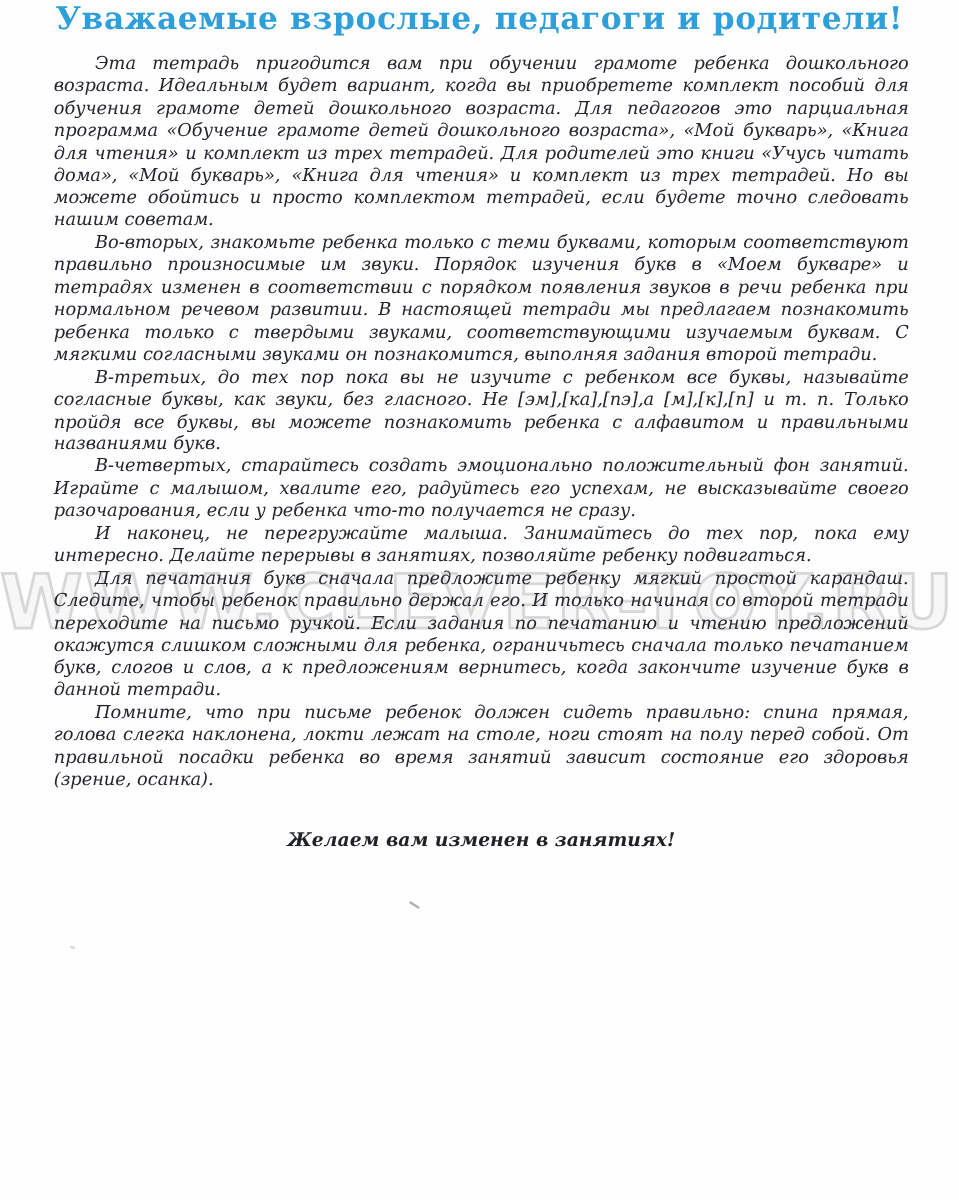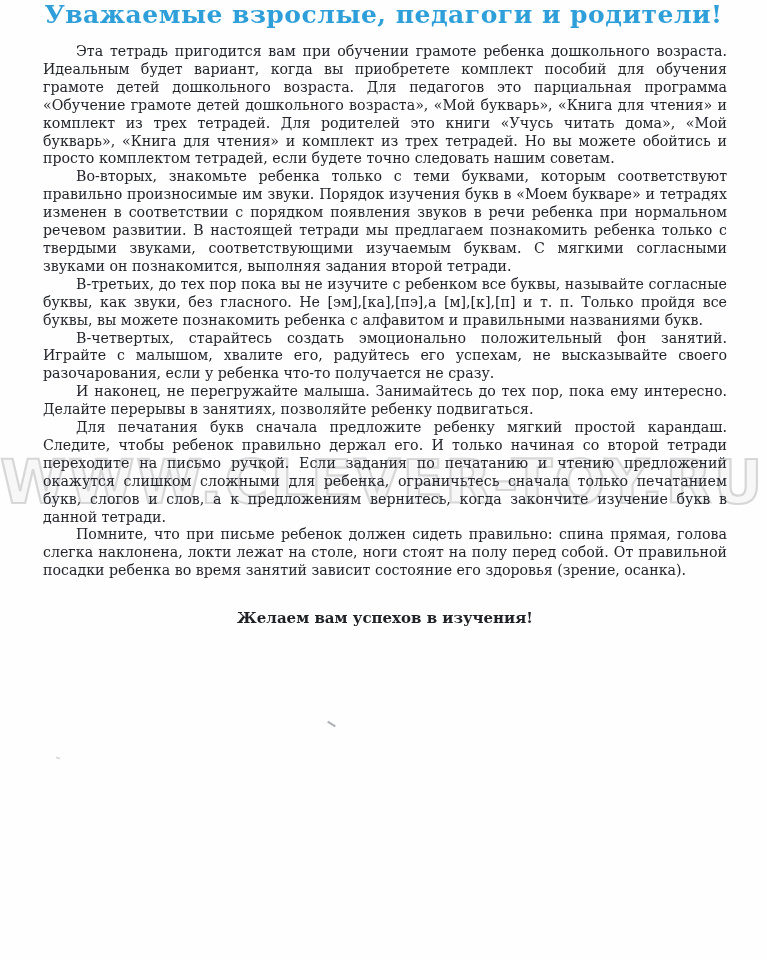--- a/index.html
+++ b/index.html
@@ -25,20 +25,21 @@
     font-family: "DejaVu Serif", serif;
   }
   .content {
     position: relative;
     margin: 14px 40px 0 43px;
     font-size: 14.2px;
     line-height: 17.9px;
     text-align: justify;
     color: #23252c;
     z-index: 2;
+    font-style: italic;
   }
   .content p {
     margin: 0;
     text-indent: 33px;
   }
   .closing-line {
     margin-top: 30px;
     text-align: center;
     font-weight: bold;
     font-size: 15px;
@@ -95,19 +96,19 @@
 
   <div class="content">
     <p>Эта тетрадь пригодится вам  при обучении грамоте ребенка дошкольного возраста. Идеальным будет вариант, когда вы приобретете комплект пособий для обучения грамоте детей дошкольного возраста.  Для педагогов это парциальная программа «Обучение грамоте детей дошкольного возраста», «Мой букварь», «Книга для чтения» и комплект из трех тетрадей. Для родителей это книги «Учусь читать дома», «Мой букварь», «Книга для чтения» и комплект из трех тетрадей. Но вы можете обойтись и просто комплектом тетрадей, если будете точно следовать нашим  советам.</p>
     <p>Во-вторых, знакомьте ребенка только с теми буквами, которым  соответствуют правильно произносимые им  звуки. Порядок изучения букв в «Моем  букваре» и тетрадях изменен в соответствии с порядком  появления звуков в речи ребенка при нормальном  речевом развитии. В настоящей тетради мы предлагаем  познакомить ребенка только с твердыми звуками, соответствующими  изучаемым  буквам. С мягкими  согласными  звуками  он познакомится, выполняя задания второй тетради.</p>
     <p>В-третьих, до тех пор пока вы не изучите с ребенком  все буквы, называйте согласные буквы, как звуки, без гласного. Не [эм],[ка],[пэ],а [м],[к],[п] и т. п. Только пройдя все буквы, вы можете познакомить ребенка с алфавитом  и правильными названиями букв.</p>
     <p>В-четвертых, старайтесь создать эмоционально положительный фон занятий. Играйте с малышом, хвалите его, радуйтесь его успехам, не высказывайте своего разочарования, если у ребенка что-то получается не сразу.</p>
     <p>И наконец, не перегружайте малыша. Занимайтесь до тех пор, пока ему интересно. Делайте перерывы в занятиях, позволяйте ребенку подвигаться.</p>
     <p>Для печатания букв сначала предложите ребенку мягкий простой карандаш. Следите, чтобы ребенок правильно держал его. И только начиная со второй тетради переходите на письмо ручкой. Если задания по печатанию и чтению предложений окажутся слишком сложными для ребенка, ограничьтесь сначала только печатанием  букв, слогов и слов, а к предложениям  вернитесь, когда закончите изучение букв в данной тетради.</p>
     <p>Помните, что при письме ребенок должен сидеть правильно:  спина прямая, голова слегка наклонена, локти лежат на столе, ноги стоят на полу перед собой. От правильной посадки ребенка во время занятий зависит состояние его здоровья (зрение, осанка).</p>
 
-    <div class="closing-line">Желаем вам успехов в изучения!</div>
+    <div class="closing-line">Желаем вам изменен в занятиях!</div>
   </div>
 
   <div class="scan-artifact-tick"></div>
   <div class="scan-speck"></div>
 
 </div>
 
 </body></html>

